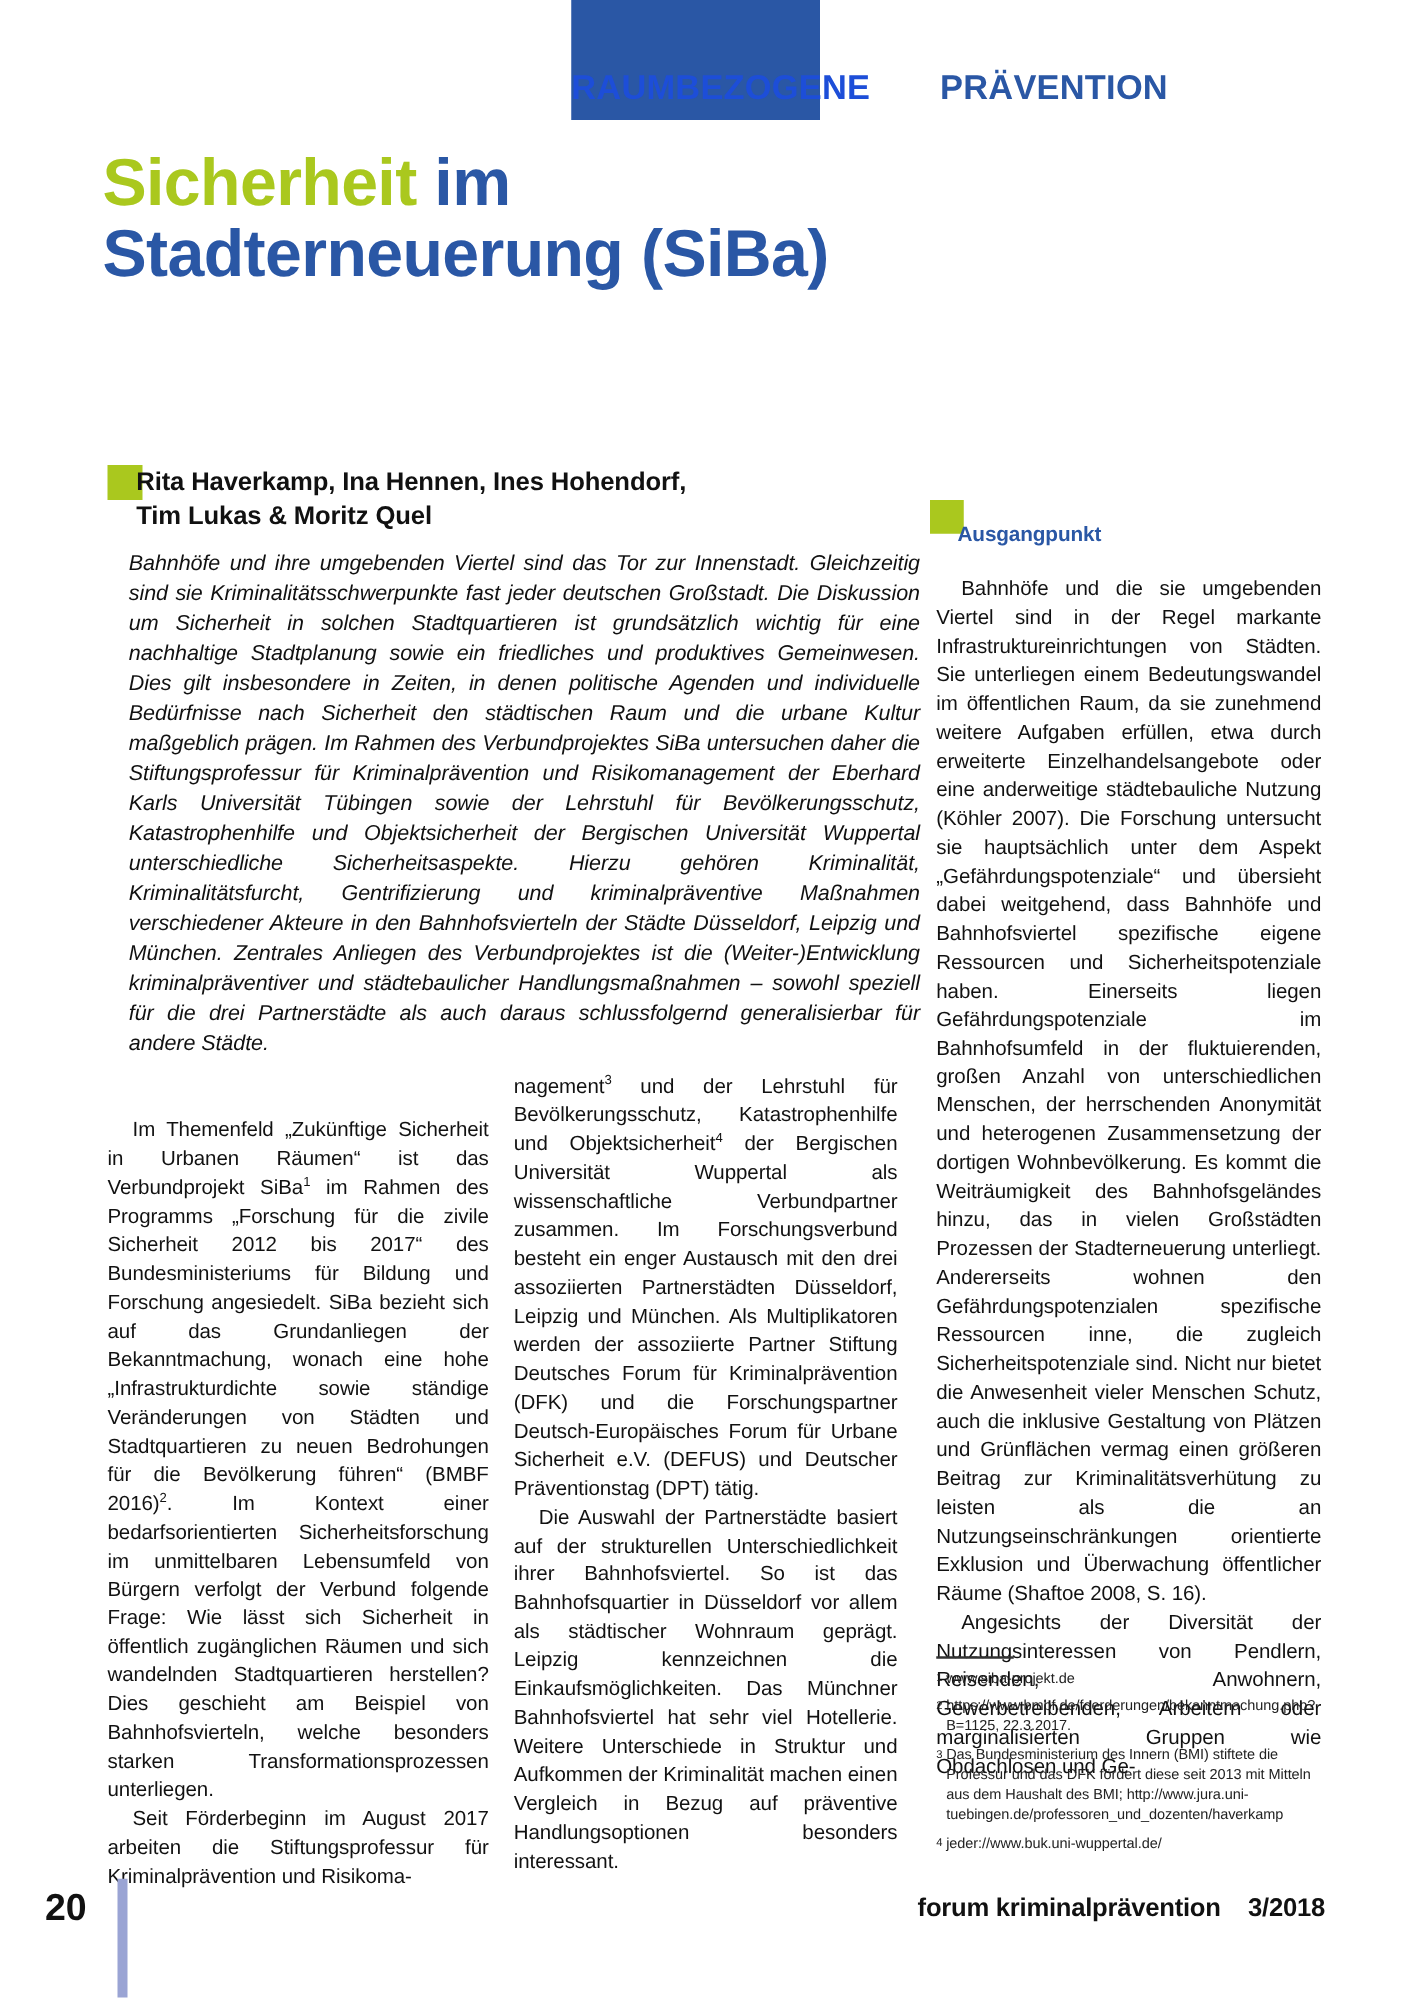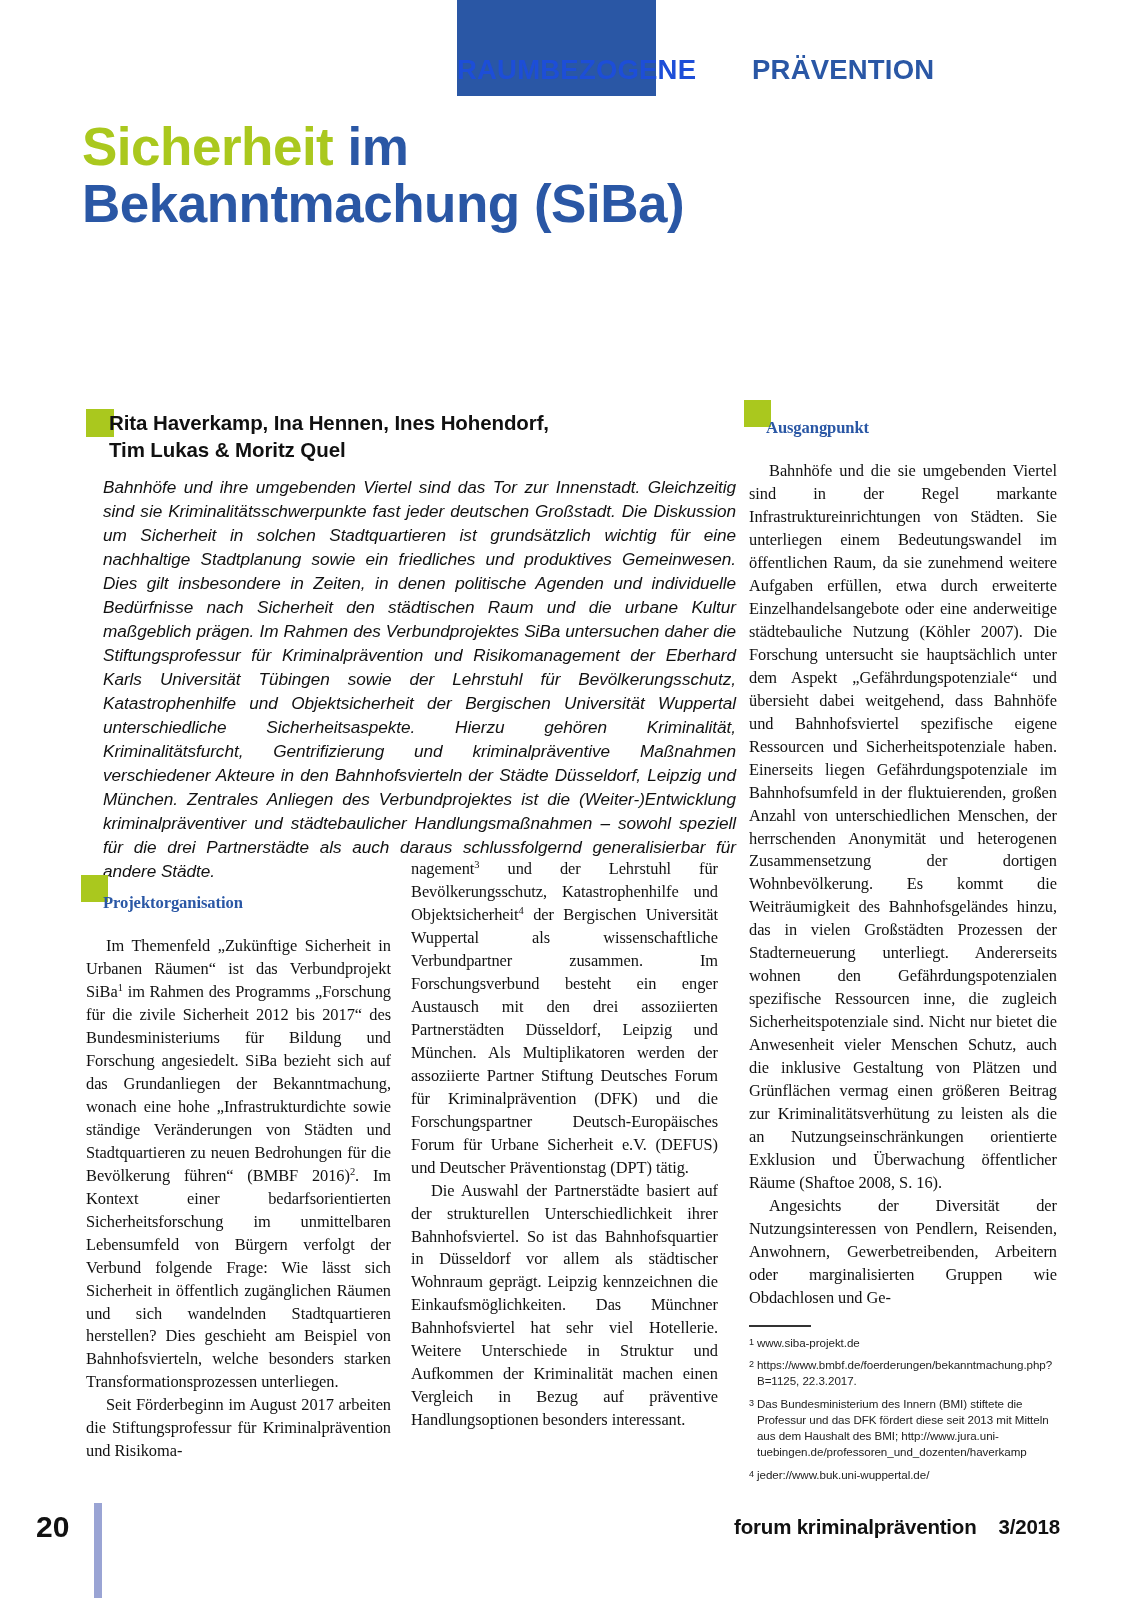--- a/index.html
+++ b/index.html
@@ -69,21 +69,20 @@
     color: #2a57a5;
     letter-spacing: -0.2px;
   }
 
   
   .authors-wrap {
     position: absolute;
     left: 86px;
     top: 372px;
     width: 650px;
-    margin-top: 37px;
   }
   .green-sq {
     position: absolute;
     width: 28px;
     height: 28px;
     background: #aac81e;
     left: 0;
     top: 0;
   }
   .authors {
@@ -109,21 +108,20 @@
   
   .col {
     position: absolute;
     font-size: 16.4px;
     line-height: 1.40;
     text-align: justify;
     color: #111;
     letter-spacing: -0.05px;
     -webkit-hyphens: none;
     hyphens: none;
-    font-family: Liberation Serif, serif;
   }
   .col p { text-indent: 20px; }
   .col p.noindent { text-indent: 0; }
 
   #col1 { left: 86px;  top: 893px;  width: 305px; }
   #col2 { left: 411px; top: 858px;  width: 307px; }
   #col3 { left: 749px; top: 418px;  width: 308px; }
 
   .sec-head-wrap {
     position: relative;
@@ -216,37 +214,33 @@
   <div class="header-bluebox"></div>
   <div class="header-text">
     <span class="header-kicker">RAUMBEZOGENE</span><span>&nbsp;</span><span class="header-main">PRÄVENTION</span>
   </div>
 </div>
 
 <div class="title-block">
   <div class="title-line">
     <span class="title-accent">Sicherheit</span><span> im</span>
   </div>
-  <div class="title-line">Bekanntmachung (SiBa)</div>
+  <div class="title-line">Stadterneuerung (SiBa)</div>
 </div>
 
 <div class="authors-wrap">
   <div class="green-sq"></div>
   <div class="authors">
     <div>Rita Haverkamp, Ina Hennen, Ines Hohendorf,</div>
     <div>Tim Lukas &amp; Moritz Quel</div>
   </div>
   <div class="abstract">Bahnhöfe und ihre umgebenden Viertel sind das Tor zur Innenstadt. Gleichzeitig sind sie Kriminalitätsschwerpunkte fast jeder deutschen Großstadt. Die Diskussion um Sicherheit in solchen Stadtquartieren ist grundsätzlich wichtig für eine nachhaltige Stadtplanung sowie ein friedliches und produktives Gemeinwesen. Dies gilt insbesondere in Zeiten, in denen politische Agenden und individuelle Bedürfnisse nach Sicherheit den städtischen Raum und die urbane Kultur maßgeblich prägen. Im Rahmen des Verbundprojektes SiBa untersuchen daher die Stiftungsprofessur für Kriminalprävention und Risikomanagement der Eberhard Karls Universität Tübingen sowie der Lehrstuhl für Bevölkerungsschutz, Katastrophenhilfe und Objektsicherheit der Bergischen Universität Wuppertal unterschiedliche Sicherheitsaspekte. Hierzu gehören Kriminalität, Kriminalitätsfurcht, Gentrifizierung und kriminalpräventive Maßnahmen verschiedener Akteure in den Bahnhofsvierteln der Städte Düsseldorf, Leipzig und München. Zentrales Anliegen des Verbundprojektes ist die (Weiter-)Entwicklung kriminalpräventiver und städtebaulicher Handlungsmaßnahmen – sowohl speziell für die drei Partnerstädte als auch daraus schlussfolgernd generalisierbar für andere Städte.</div>
 </div>
 
 <div class="col" id="col1">
-  <div class="sec-head-wrap">
-    <div class="green-sq"></div>
-    <div class="sec-head">Projektorganisation</div>
-  </div>
   <p><span>Im Themenfeld „Zukünftige Sicherheit in Urbanen Räumen“ ist das Verbundprojekt SiBa</span><sup>1</sup><span> im Rahmen des Programms „Forschung für die zivile Sicherheit 2012 bis 2017“ des Bundesministeriums für Bildung und Forschung angesiedelt. SiBa bezieht sich auf das Grundanliegen der Bekanntmachung, wonach eine hohe „Infrastrukturdichte sowie ständige Veränderungen von Städten und Stadtquartieren zu neuen Bedrohungen für die Bevölkerung führen“ (BMBF 2016)</span><sup>2</sup><span>. Im Kontext einer bedarfsorientierten Sicherheitsforschung im unmittelbaren Lebensumfeld von Bürgern verfolgt der Verbund folgende Frage: Wie lässt sich Sicherheit in öffentlich zugänglichen Räumen und sich wandelnden Stadtquartieren herstellen? Dies geschieht am Beispiel von Bahnhofsvierteln, welche besonders starken Transformationsprozessen unterliegen.</span></p>
   <p>Seit Förderbeginn im August 2017 arbeiten die Stiftungsprofessur für Kriminalprävention und Risikoma-</p>
 </div>
 
 <div class="col" id="col2">
   <p class="noindent"><span>nagement</span><sup>3</sup><span> und der Lehrstuhl für Bevölkerungsschutz, Katastrophenhilfe und Objektsicherheit</span><sup>4</sup><span> der Bergischen Universität Wuppertal als wissenschaftliche Verbundpartner zusammen. Im Forschungsverbund besteht ein enger Austausch mit den drei assoziierten Partnerstädten Düsseldorf, Leipzig und München. Als Multiplikatoren werden der assoziierte Partner Stiftung Deutsches Forum für Kriminalprävention (DFK) und die Forschungspartner Deutsch-Europäisches Forum für Urbane Sicherheit e.V. (DEFUS) und Deutscher Präventionstag (DPT) tätig.</span></p>
   <p>Die Auswahl der Partnerstädte basiert auf der strukturellen Unterschiedlichkeit ihrer Bahnhofsviertel. So ist das Bahnhofsquartier in Düsseldorf vor allem als städtischer Wohnraum geprägt. Leipzig kennzeichnen die Einkaufsmöglichkeiten. Das Münchner Bahnhofsviertel hat sehr viel Hotellerie. Weitere Unterschiede in Struktur und Aufkommen der Kriminalität machen einen Vergleich in Bezug auf präventive Handlungsoptionen besonders interessant.</p>
 </div>
 
 <div class="col" id="col3">

